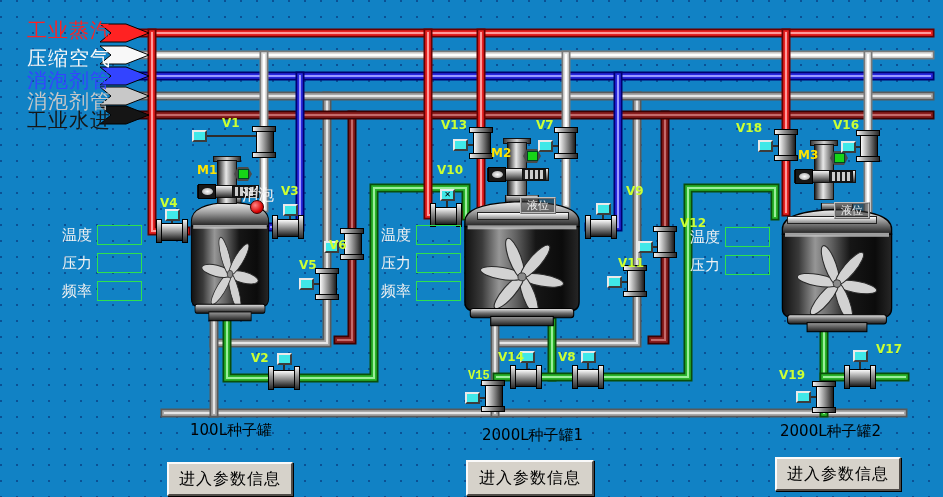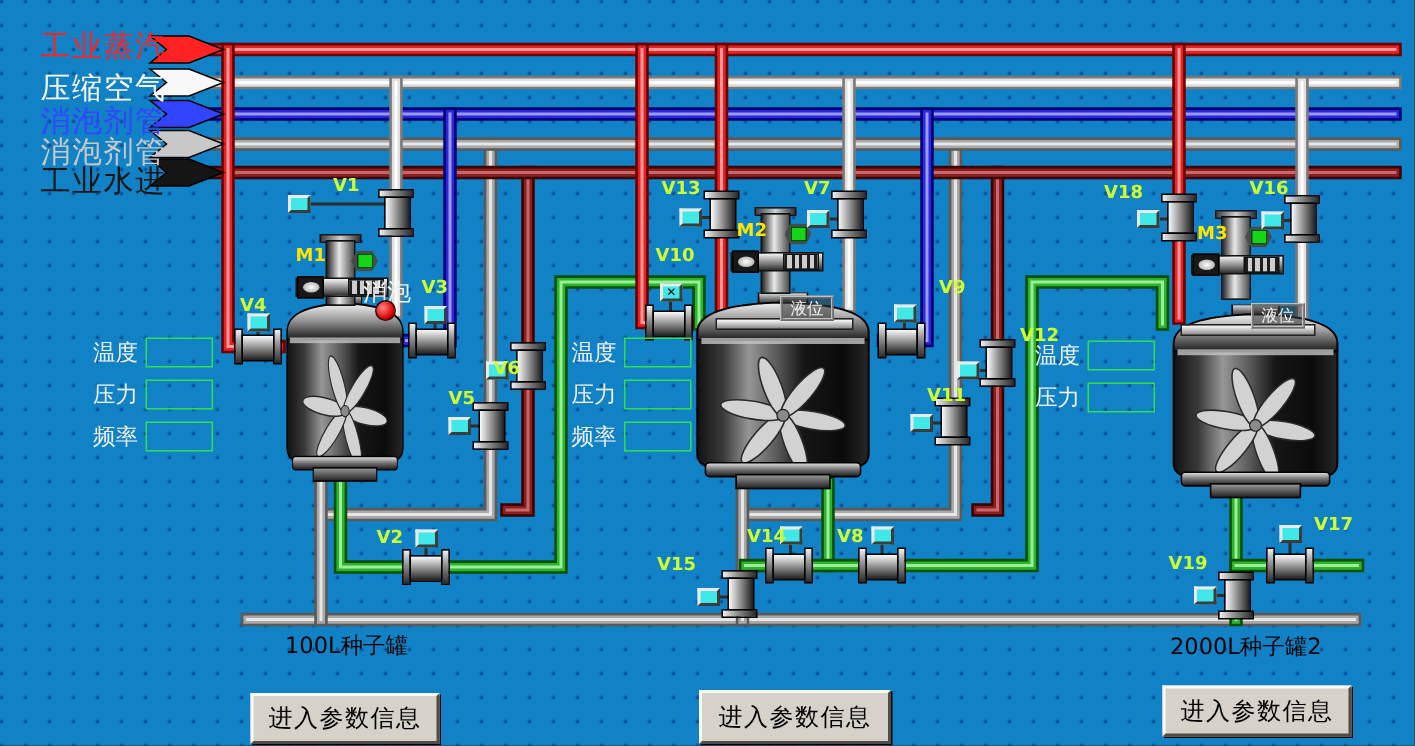--- a/index.html
+++ b/index.html
@@ -270,20 +270,21 @@
   <div class="field-box" style="left:416px;top:253px;"></div>
   <div class="field-label" style="left:381px;top:282px;">频率</div>
   <div class="field-box" style="left:416px;top:281px;"></div>
 
   <div class="field-label" style="left:690px;top:228px;">温度</div>
   <div class="field-box" style="left:725px;top:227px;"></div>
   <div class="field-label" style="left:690px;top:256px;">压力</div>
   <div class="field-box" style="left:725px;top:255px;"></div>
 
   <div class="tank-name" style="left:190px;top:421px;">100L种子罐</div>
+  <div class="tank-name" style="left:482px;top:426px;">2000L种子罐1</div>
   <div class="tank-name" style="left:780px;top:422px;">2000L种子罐2</div>
 
   <div class="btn" style="left:167px;top:462px;width:122px;height:30px;">进入参数信息</div>
   <div class="btn" style="left:466px;top:460px;width:124px;height:32px;">进入参数信息</div>
   <div class="btn" style="left:775px;top:457px;width:122px;height:30px;">进入参数信息</div>
 
   <div id="valve-layer">
       <div class="conn" style="left: 205px; top: 135px; width: 59px; height: 2px;"></div>
       <div class="ind" style="left: 192px; top: 130px;"></div>
       <div class="valve v" style="left: 252px; top: 126px;">
@@ -396,21 +397,21 @@
         <span class="fl b"></span>
       </div>
       <div class="vlabel" style="left: 498px; top: 350px;">V14</div>
       <div class="conn" style="left: 478px; top: 397px; width: 15px; height: 2px;"></div>
       <div class="ind" style="left: 465px; top: 392px;"></div>
       <div class="valve v" style="left: 481px; top: 380px;">
         <span class="fl a"></span>
         <span class="vbody"></span>
         <span class="fl b"></span>
       </div>
-      <div class="vlabel" style="left: 438px; top: 369px;">V15</div>
+      <div class="vlabel" style="left: 468px; top: 369px; font-family: Liberation Mono, monospace;">V15</div>
       <div class="conn" style="left: 854px; top: 146px; width: 14px; height: 2px;"></div>
       <div class="ind" style="left: 841px; top: 141px;"></div>
       <div class="valve v" style="left: 856px; top: 130px;">
         <span class="fl a"></span>
         <span class="vbody"></span>
         <span class="fl b"></span>
       </div>
       <div class="vlabel" style="left: 833px; top: 118px;">V16</div>
       <div class="conn" style="left: 859px; top: 360px; width: 2px; height: 17px;"></div>
       <div class="ind" style="left: 853px; top: 350px;"></div>

